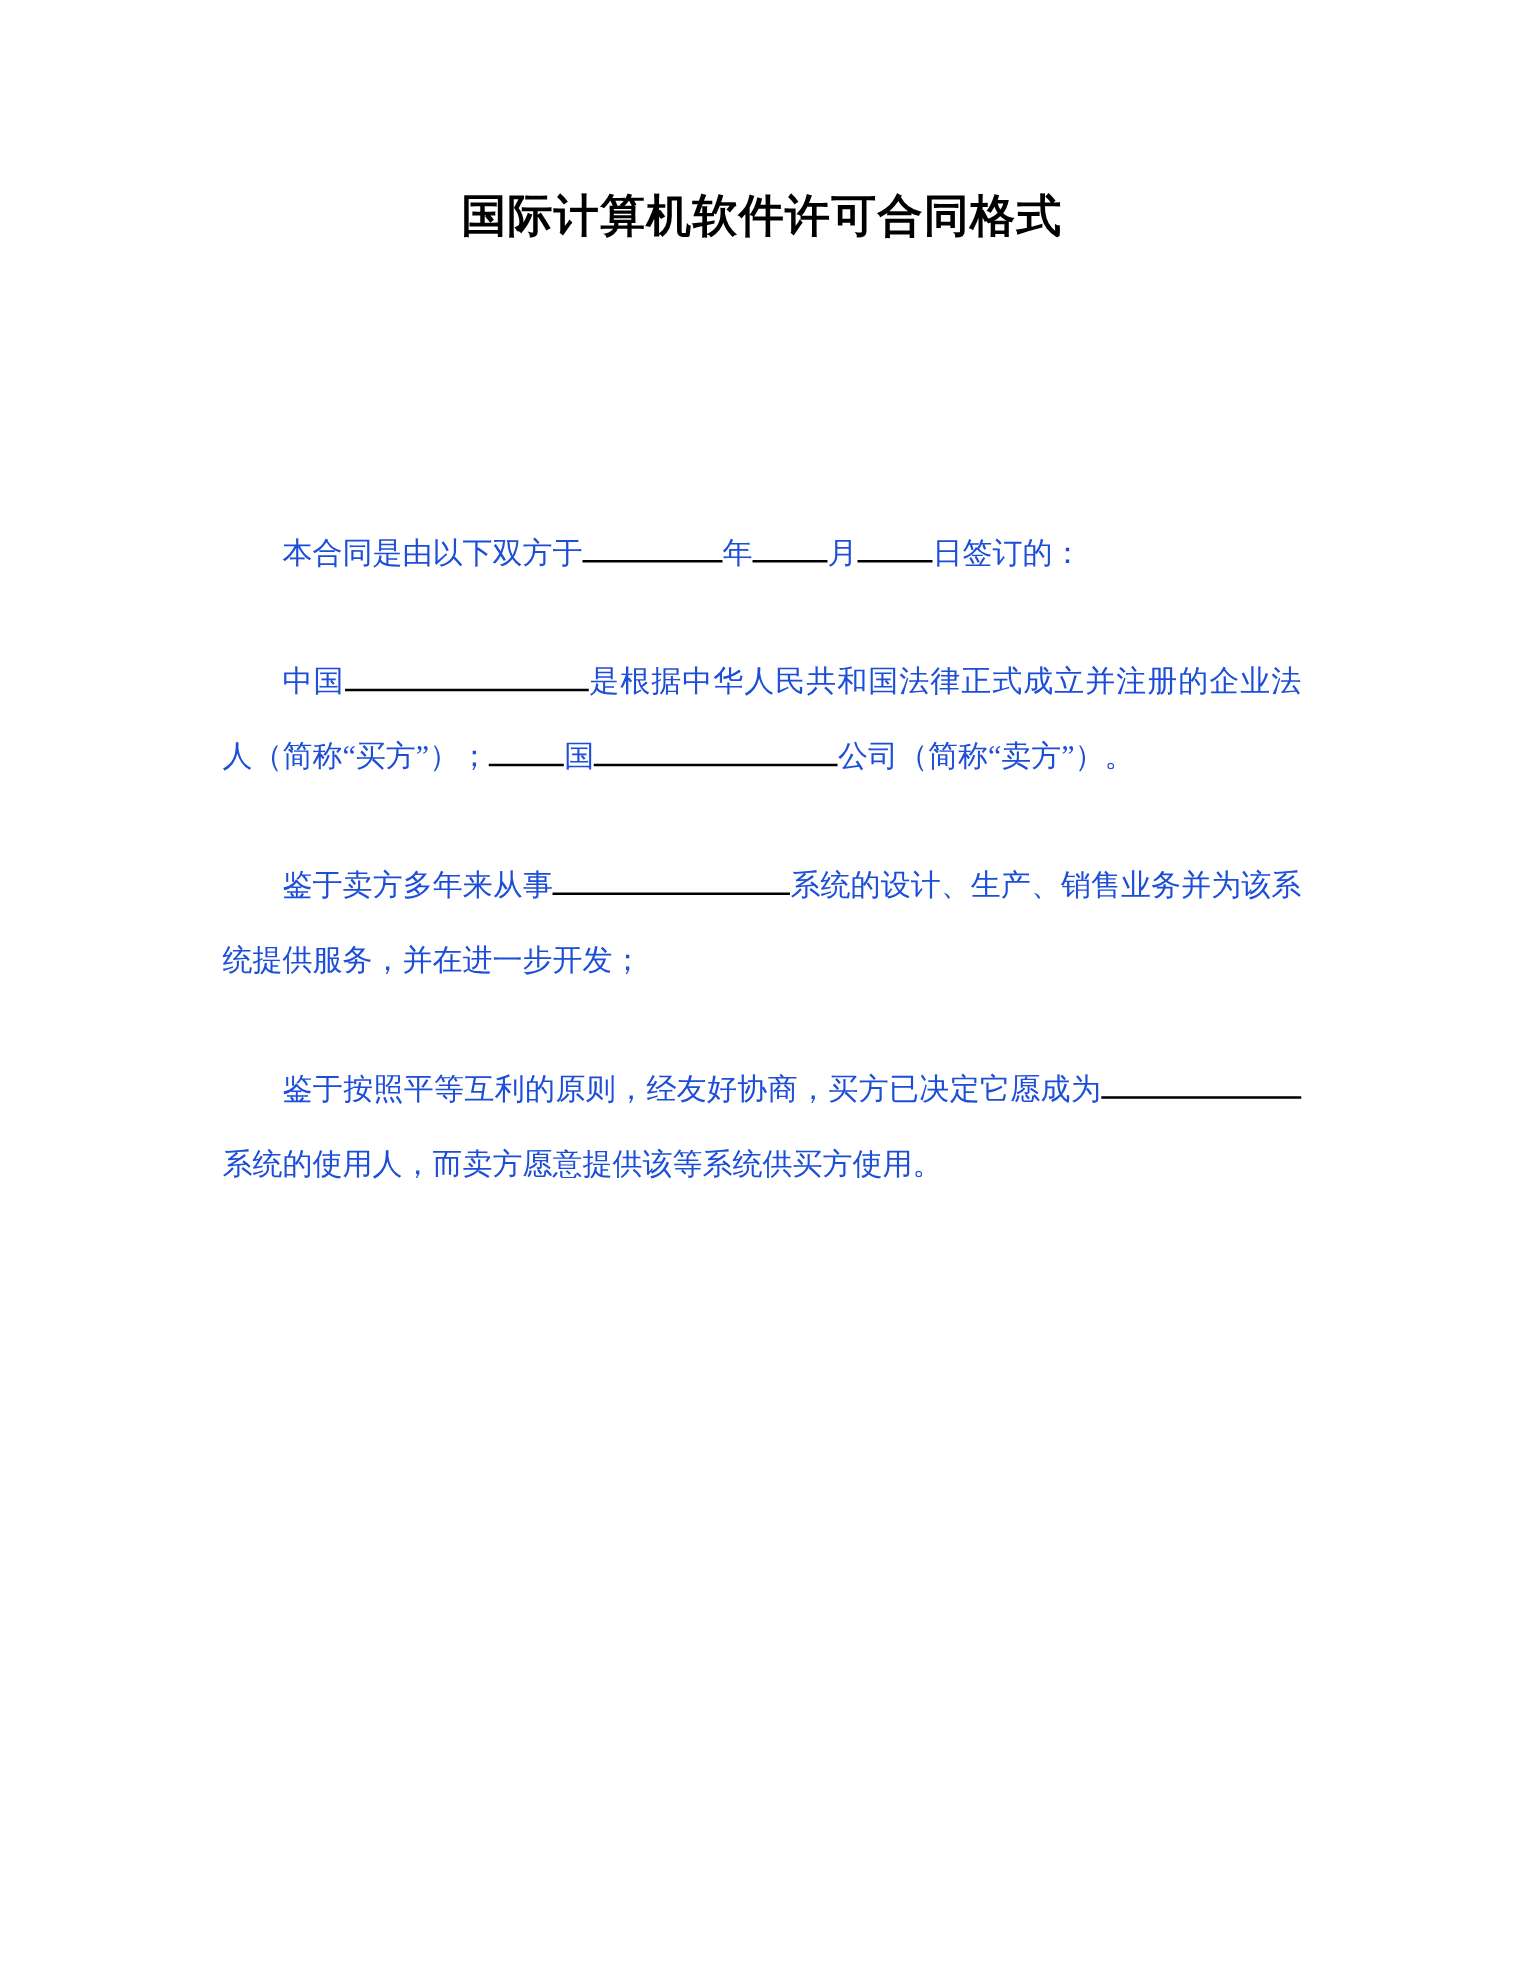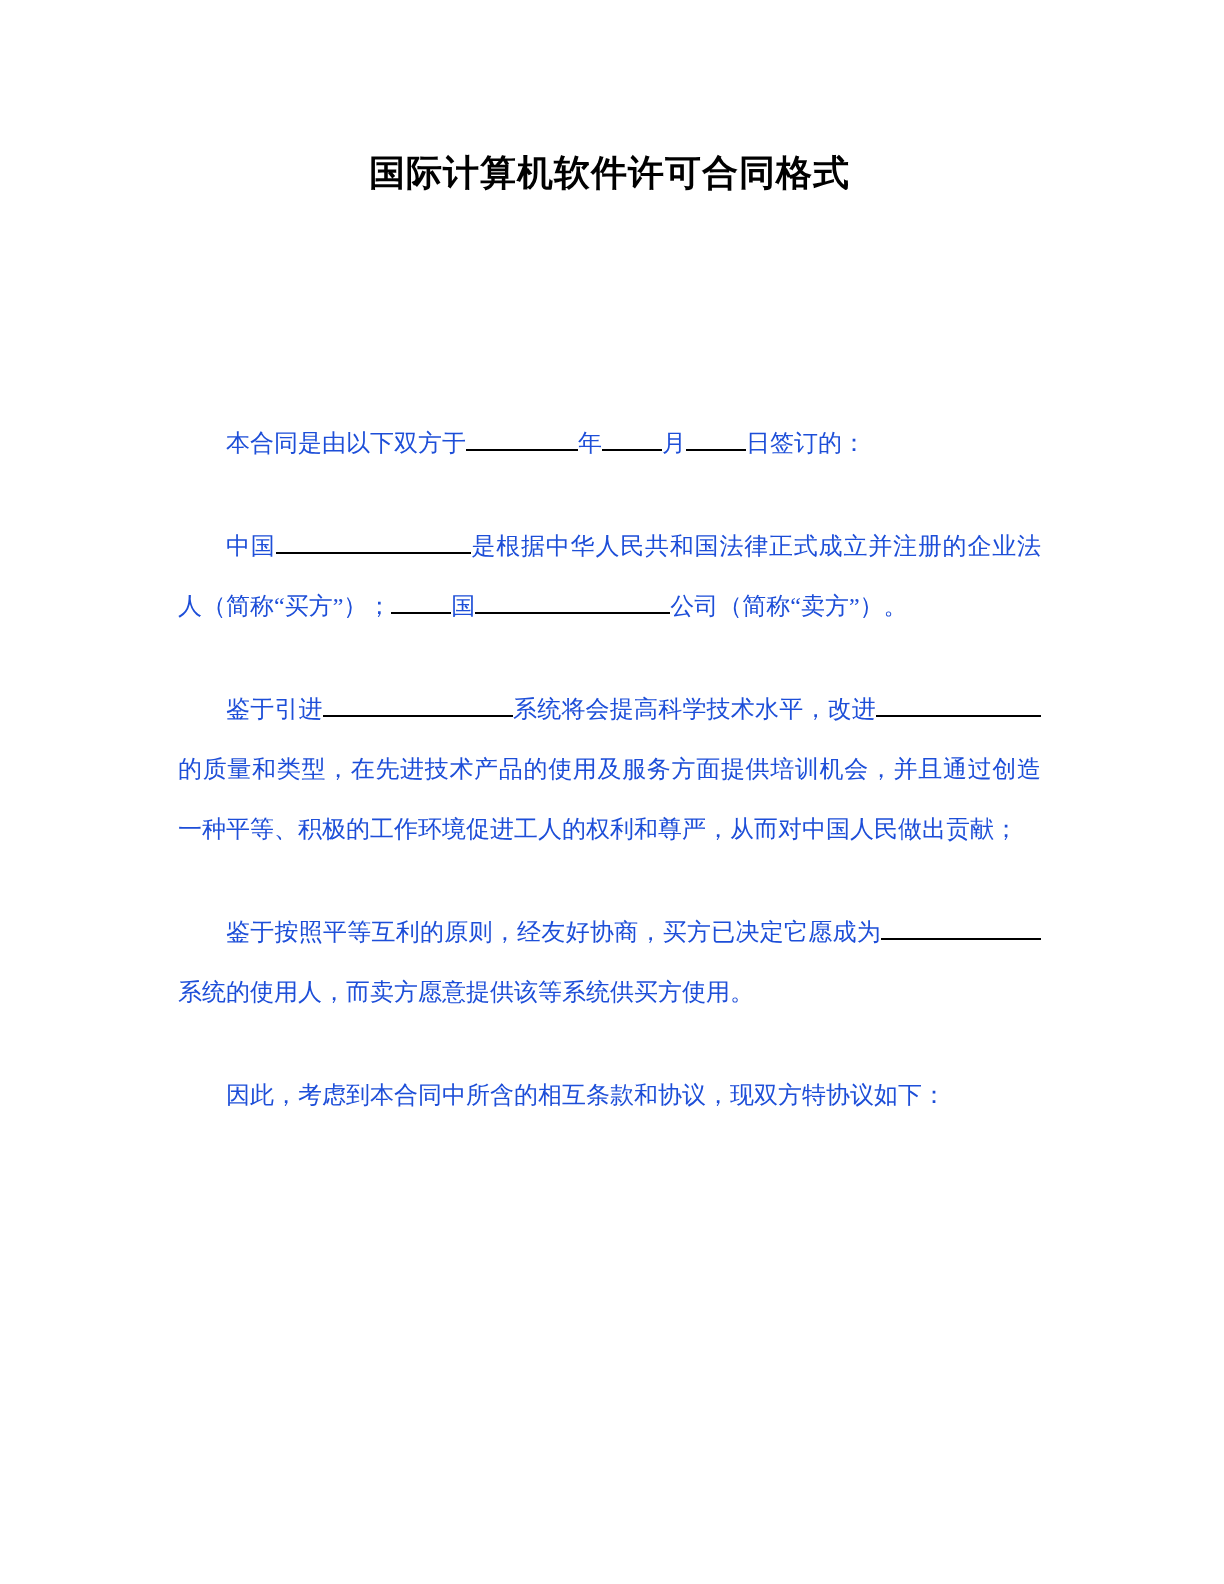--- a/index.html
+++ b/index.html
@@ -51,17 +51,16 @@
   }
 </style>
 </head>
 <body>
 
 <div class="page">
   <h1 class="doc-title">国际计算机软件许可合同格式</h1>
   <div class="doc-body" id="doc-body">
       <p class="para"><span class="txt">本合同是由以下双方于</span><span class="blank" style="width: 112px; border-bottom-color: rgb(0, 0, 0);"></span><span class="txt">年</span><span class="blank" style="width: 60px; border-bottom-color: rgb(0, 0, 0);"></span><span class="txt">月</span><span class="blank" style="width: 60px; border-bottom-color: rgb(0, 0, 0);"></span><span class="txt">日签订的：</span></p>
       <p class="para"><span class="txt">中国</span><span class="blank" style="width: 195px; border-bottom-color: rgb(0, 0, 0);"></span><span class="txt">是根据中华人民共和国法律正式成立并注册的企业法人（简称“买方”）；</span><span class="blank" style="width: 60px; border-bottom-color: rgb(0, 0, 0);"></span><span class="txt">国</span><span class="blank" style="width: 195px; border-bottom-color: rgb(0, 0, 0);"></span><span class="txt">公司（简称“卖方”）。</span></p>
-      <p class="para"><span class="txt">鉴于引进</span><span class="blank" style="width: 190px; border-bottom-color: rgb(0, 0, 0);"></span><span class="txt">系统将会提高科学技术水平，改进</span><span class="blank" style="width: 165px; border-bottom-color: rgb(0, 0, 0);"></span><span class="txt">的质量和类型，在先进技术产品的使用及服务方面提供培训机会，并且通过创造一种平等、积极的工作环境促进工人的权利和尊严，从而对中国人民做出贡献；</span></p>
+      <p class="para"><span class="txt">鉴于卖方多年来从事</span><span class="blank" style="width: 190px; border-bottom-color: rgb(0, 0, 0);"></span><span class="txt">系统的设计、生产、销售业务并为该系统提供服务，并在进一步开发；</span></p>
       <p class="para"><span class="txt">鉴于按照平等互利的原则，经友好协商，买方已决定它愿成为</span><span class="blank" style="width: 160px; border-bottom-color: rgb(0, 0, 0);"></span><span class="txt">系统的使用人，而卖方愿意提供该等系统供买方使用。</span></p>
-      <p class="para"><span class="txt">因此，考虑到本合同中所含的相互条款和协议，现双方特协议如下：</span></p>
     </div>
 </div>
 
 </body></html>

